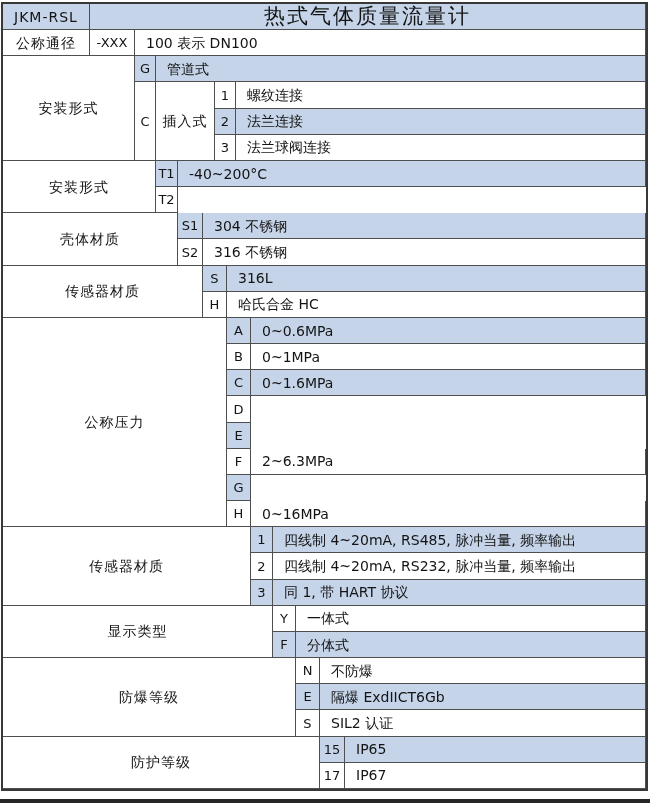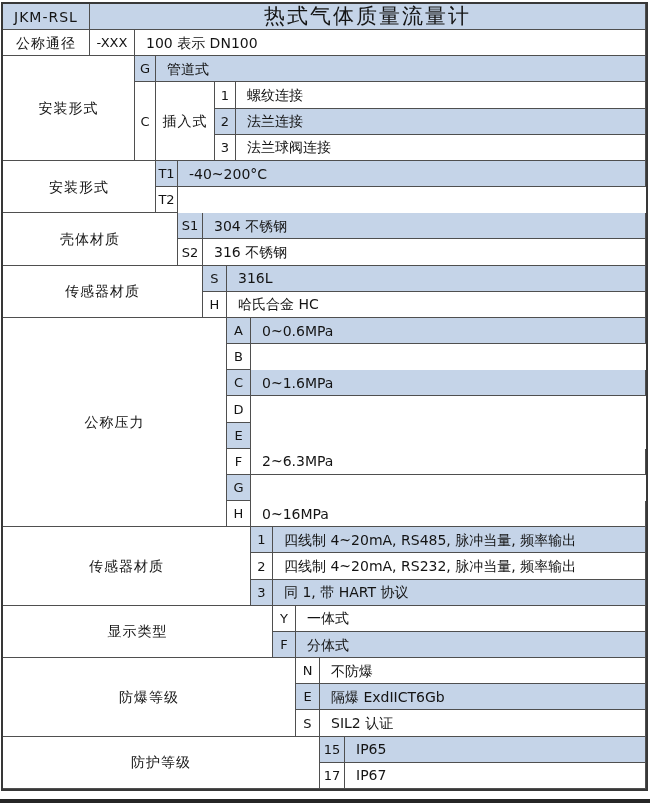--- a/index.html
+++ b/index.html
@@ -83,20 +83,21 @@
     <div class="cell lbl" style="grid-area:11/1/13/6">传感器材质</div>
     <div class="cell code b" style="grid-area:11/6/12/8">S</div>
     <div class="cell desc b" style="grid-area:11/8/12/15">316L</div>
     <div class="cell code" style="grid-area:12/6/13/8">H</div>
     <div class="cell desc" style="grid-area:12/8/13/15">哈氏合金 HC</div>
 
     <div class="cell lbl" style="grid-area:13/1/21/8">公称压力</div>
     <div class="cell code b" style="grid-area:13/8/14/10">A</div>
     <div class="cell desc b" style="grid-area:13/10/14/15">0~0.6MPa</div>
     <div class="cell code" style="grid-area:14/8/15/10">B</div>
+    <div class="cell desc" style="grid-area:14/10/15/15">0~1MPa</div>
     <div class="cell code b" style="grid-area:15/8/16/10">C</div>
     <div class="cell desc b" style="grid-area:15/10/16/15">0~1.6MPa</div>
     <div class="cell code" style="grid-area:16/8/17/10">D</div>
     <div class="cell code b" style="grid-area:17/8/18/10">E</div>
     <div class="cell code" style="grid-area:18/8/19/10">F</div>
     <div class="cell desc" style="grid-area:18/10/19/15">2~6.3MPa</div>
     <div class="cell code b" style="grid-area:19/8/20/10">G</div>
     <div class="cell code" style="grid-area:20/8/21/10">H</div>
     <div class="cell desc" style="grid-area:20/10/21/15">0~16MPa</div>
 

